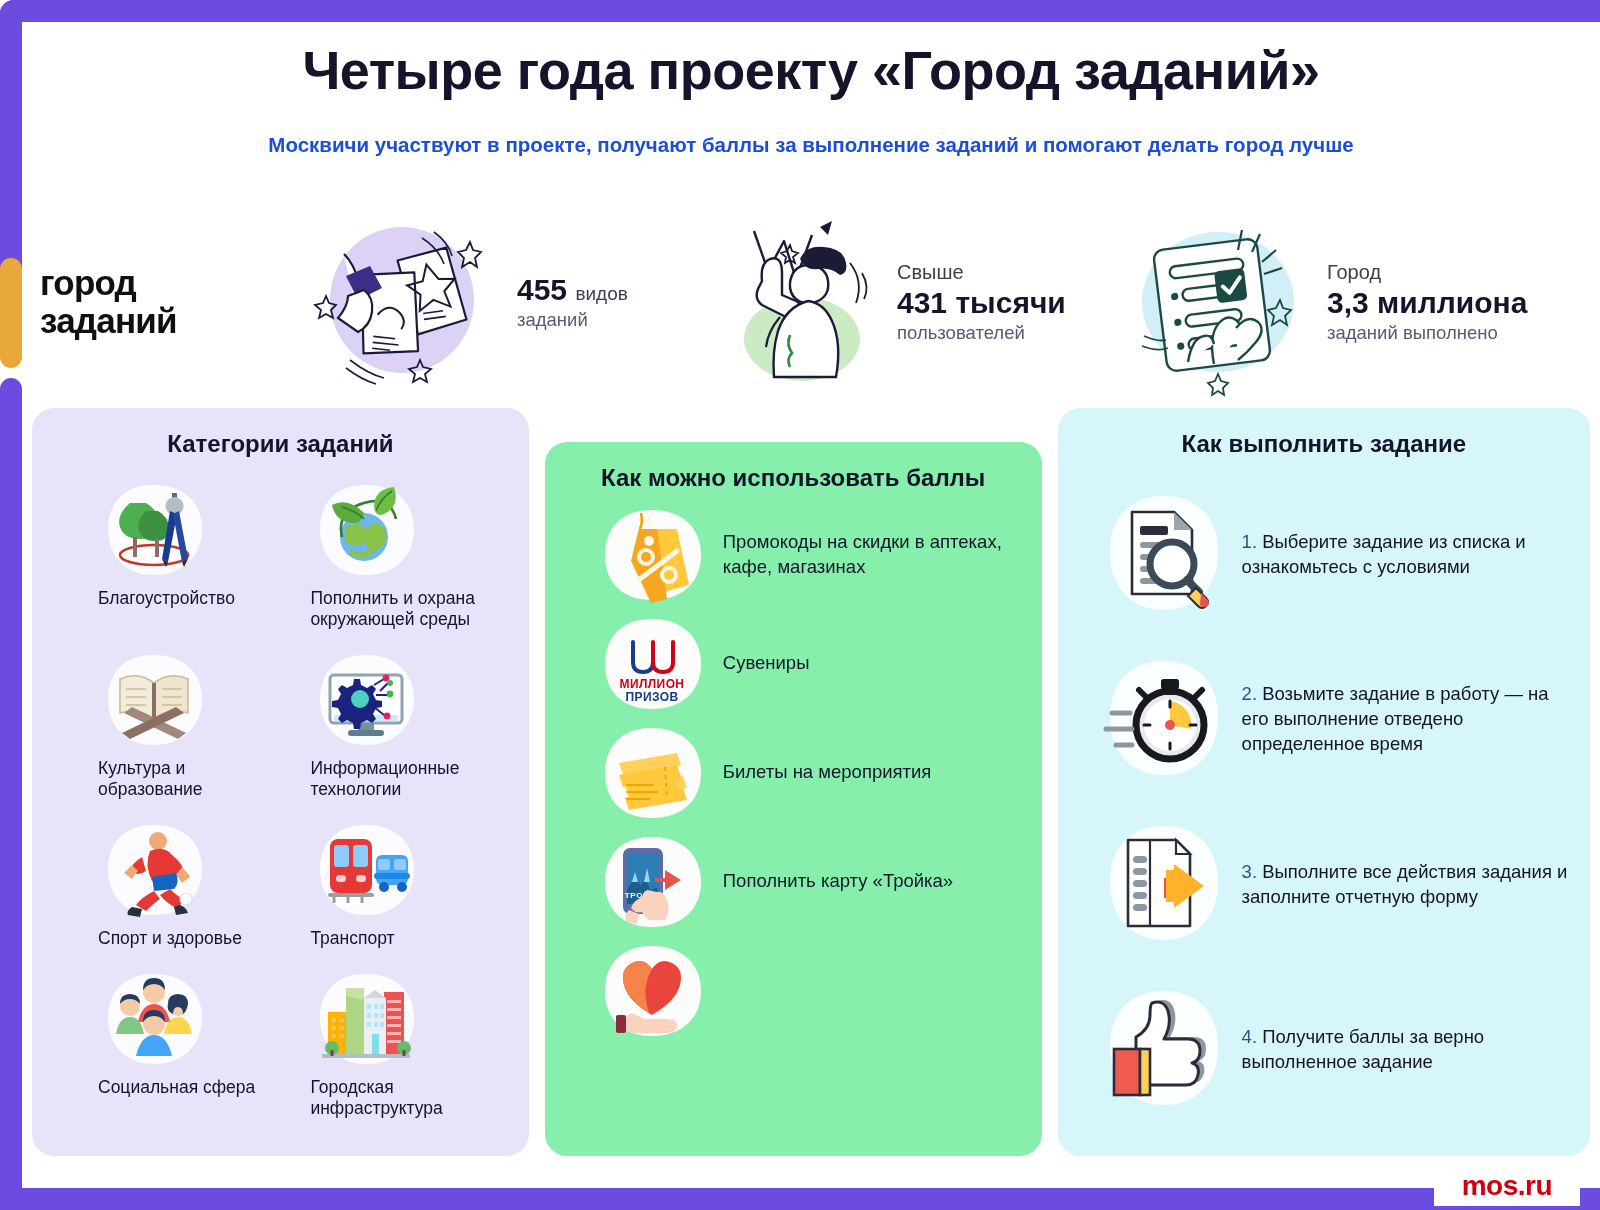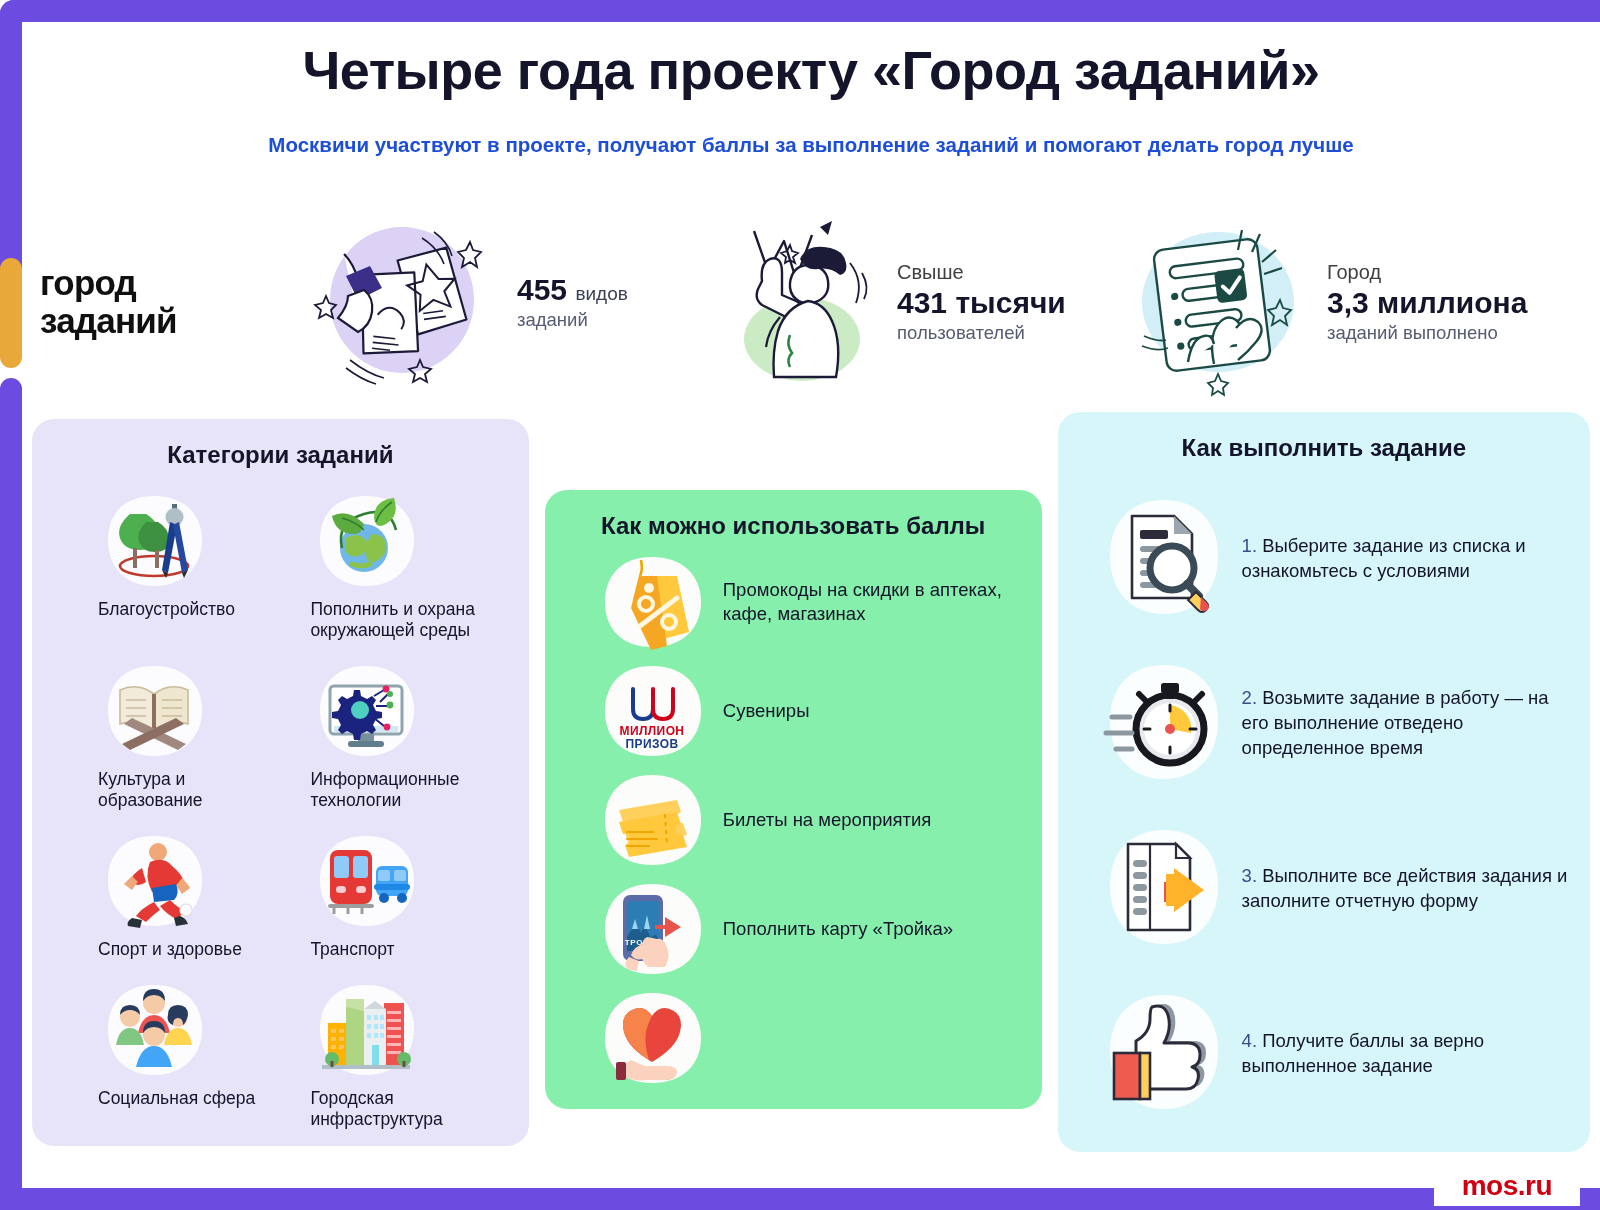--- a/index.html
+++ b/index.html
@@ -130,21 +130,20 @@
     font-weight: normal;
   }
 
   
   .panels {
     position: absolute;
     left: 10px; top: 386px;
     width: 1558px; height: 748px;
     display: flex;
     gap: 16px;
-    align-items: center;
   }
   .panel {
     border-radius: 22px;
     padding: 22px 18px 16px 18px;
     position: relative;
   }
   .panel-title {
     font-size: 24px;
     font-weight: bold;
     color: #14142B;

